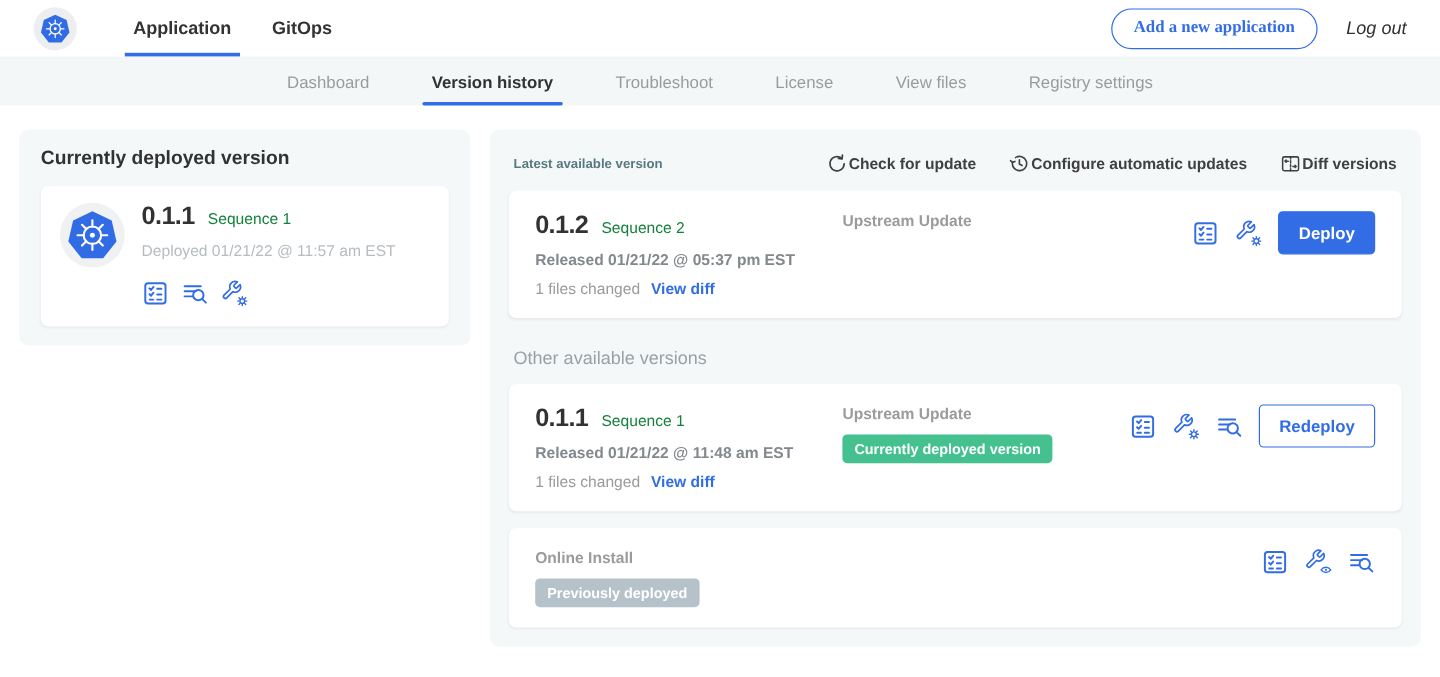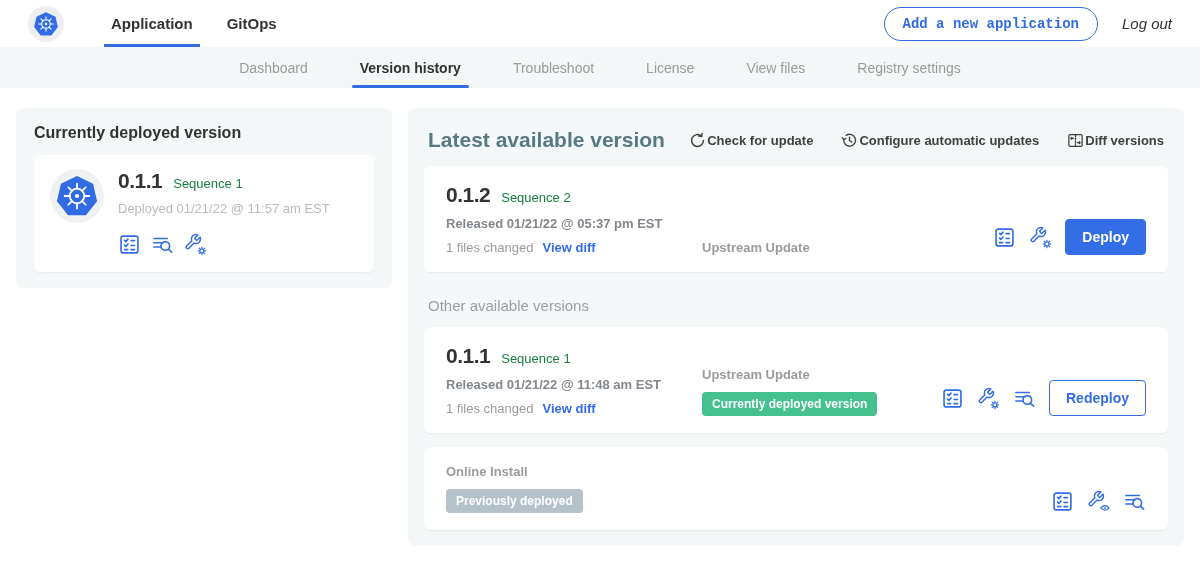--- a/index.html
+++ b/index.html
@@ -12,21 +12,21 @@
     display:flex; align-items:center; justify-content:center; margin-right:30px; flex:none; }
   .logo-circle svg { width:26px; height:26px; display:block; }
   .top-tabs { display:flex; height:100%; }
   .top-tab { display:flex; align-items:center; padding:0 17px; font-size:15px; font-weight:600;
     color:#323232; position:relative; cursor:pointer; }
   .top-tab.active::after { content:''; position:absolute; left:10px; right:10px; bottom:0;
     height:3px; background:#326de6; }
   .top-right { margin-left:auto; display:flex; align-items:center; gap:24px; }
   .add-app-btn { border:1px solid #326de6; background:#fff; color:#326de6; font-weight:700;
     font-size:14px; padding:8px 18px; border-radius:18px; cursor:pointer;
-    font-family:Liberation Mono, monospace; }
+    font-family:Liberation Serif, serif; }
   .logout { font-size:15px; color:#323232; cursor:pointer;font-style:italic; }
 
   
   .sub-nav { height:41px; background:#f4f7f8; display:flex; justify-content:center; }
   .sub-tab { display:flex; align-items:center; padding:0 26px; font-size:14px; color:#9b9b9b;
     position:relative; cursor:pointer; }
   .sub-tab.active { color:#323232; font-weight:600; }
   .sub-tab.active::after { content:''; position:absolute; left:18px; right:18px; bottom:0;
     height:3px; background:#326de6; border-radius:2px; }
 
@@ -43,28 +43,28 @@
   .version-line { display:flex; align-items:baseline; gap:11px; }
   .version-num { font-size:21px; font-weight:700; color:#323232; letter-spacing:-.5px; }
   .sequence { font-size:13px; color:#15803d; }
   .deployed-at { font-size:13px; color:#b7bcc0; margin:8px 0 17px; }
   .icon-row { display:flex; gap:10px; align-items:center; }
   .icon-btn { width:23px; height:23px; color:#326de6; cursor:pointer; flex:none; }
   .icon-btn svg { width:100%; height:100%; display:block; }
 
   .right-panel { flex:1; background:#f5f8f9; border-radius:8px; padding:14px 16px 16px; }
   .panel-header { display:flex; align-items:center; margin:6px 4px 14px; }
-  .panel-title { font-size:21px; font-weight:600; color:#577981; }
+  .panel-title { font-size:11px; font-weight:600; color:#577981; }
   .panel-actions { margin-left:auto; display:flex; gap:28px; }
   .panel-link { display:flex; align-items:center; gap:1px; color:#404040; font-size:13px;
     font-weight:600; cursor:pointer; }
   .plink-icon svg { width:17px; height:17px; display:block; }
 
   .version-card { background:#fff; border-radius:6px; box-shadow:0 1px 2px rgba(0,0,0,.06);
-    padding:17px 22px; display:flex; align-items:flex-end; }
+    padding:17px 22px; display:flex; align-items:flex-start; }
   .vc-left { width:256px; flex:none; }
   .released { font-size:13px; font-weight:600; color:#82888d; margin-top:9px; }
   .files-row { font-size:13px; color:#9b9b9b; margin-top:9px; display:flex; gap:9px; }
   .view-diff { color:#326de6; font-weight:700; cursor:pointer; }
   .vc-mid { flex:1; }
   .source { font-size:13px; font-weight:600; color:#9b9b9b; }
   .badge { display:inline-block; margin-top:10px; font-size:12px; font-weight:700; color:#fff;
     padding:5px 10px; border-radius:4px; }
   .vc-right { display:flex; align-items:center; gap:13px; }
   .btn { font-family:"Liberation Sans", sans-serif; font-size:14px; font-weight:700;

